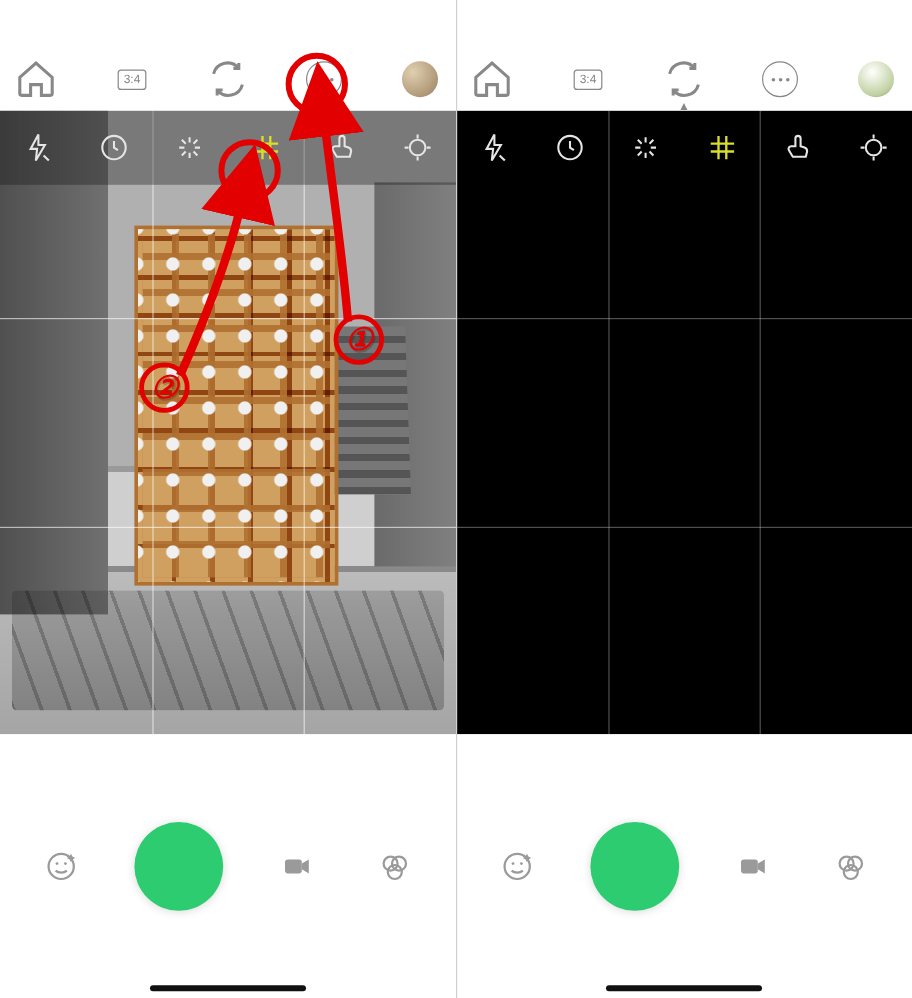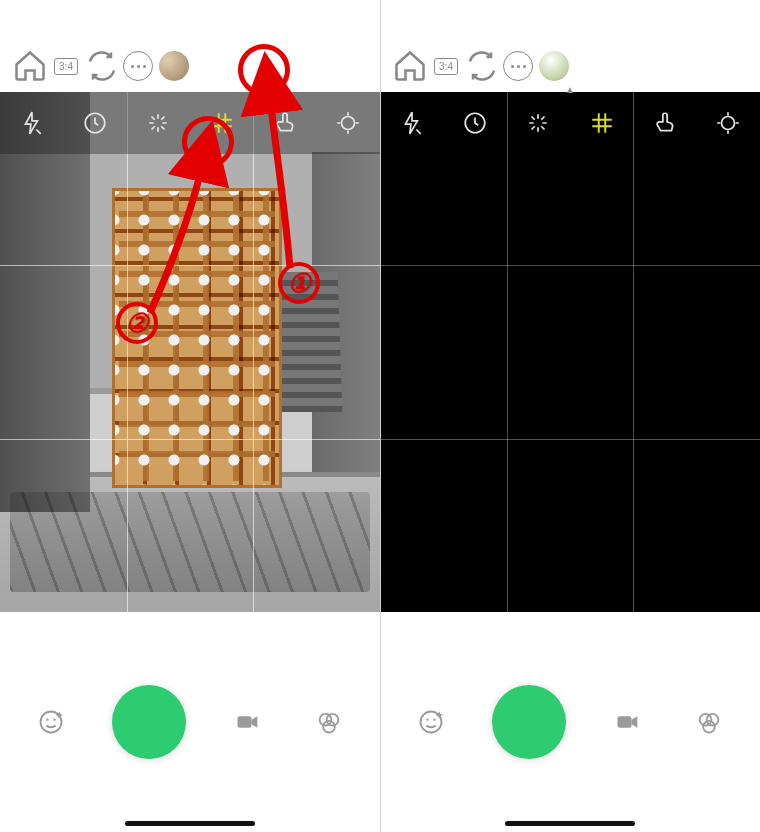--- a/index.html
+++ b/index.html
@@ -26,20 +26,21 @@
     z-index: 50;
   }
   .status-bar {
     height: 40px;
     background: #fff;
   }
   .top-bar {
     height: 52px;
     display: flex;
     align-items: center;
+    justify-content: space-between;
     padding: 0 12px;
     background: #fff;
     position: relative;
     z-index: 10;
   }
   .tb-icon {
     width: 36px;
     height: 36px;
     display: flex;
     align-items: center;

